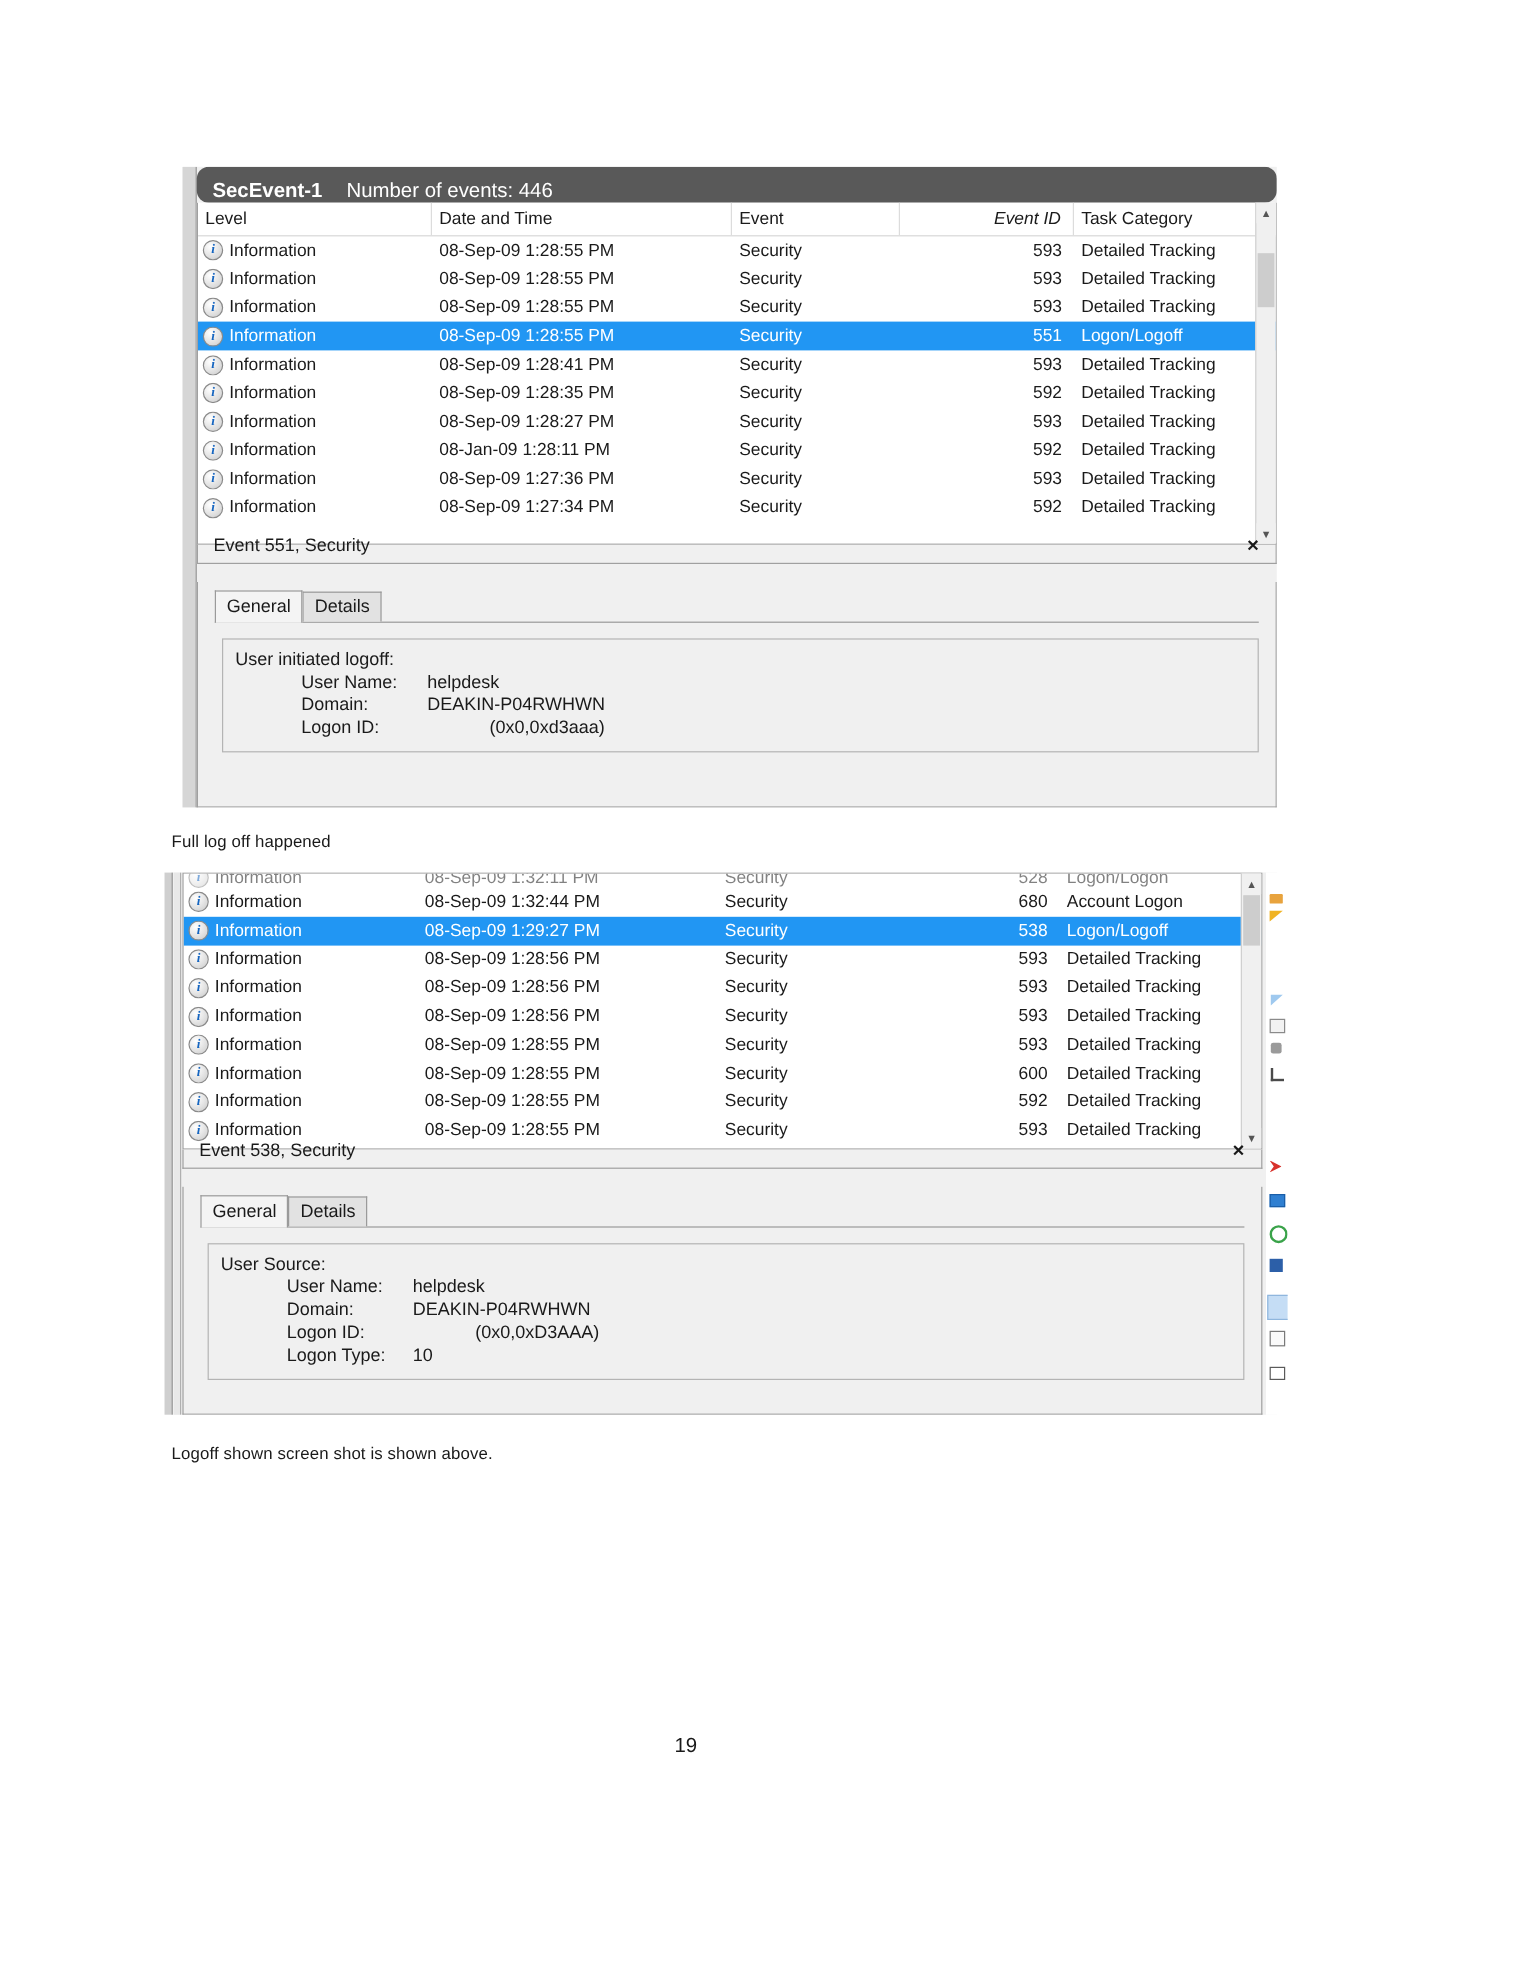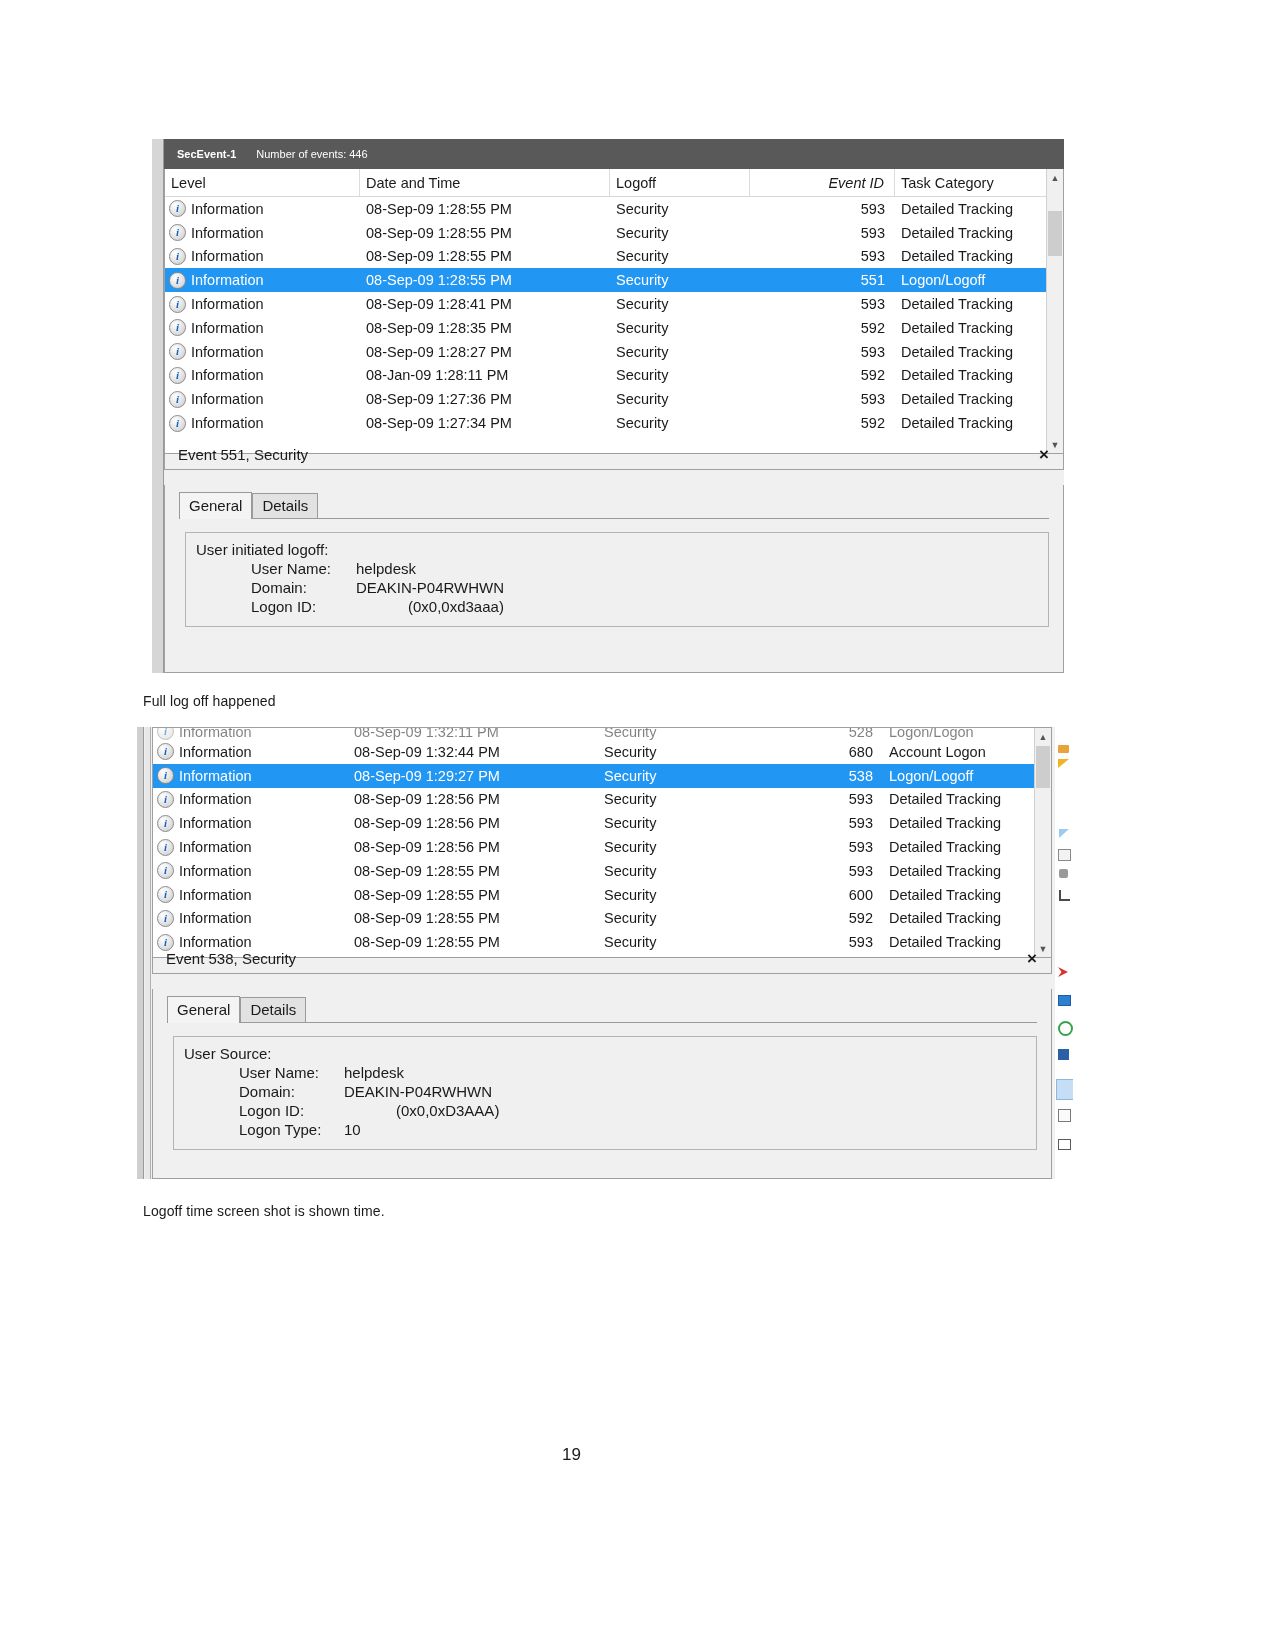--- a/index.html
+++ b/index.html
@@ -32,24 +32,25 @@
     box-sizing: border-box;
     overflow: hidden;
   }
 
   
   .evt-banner {
     height: 30px;
     background: #595959;
     color: #ffffff;
     display: flex;
-    align-items: center;
+    align-items: flex-end;
     padding-left: 13px;
-    font-size: 11px;
-    box-sizing: border-box;
+    font-size: 17px;
+    box-sizing: border-box;
+    border-radius: 10px;
   }
   .evt-banner .b-name { font-weight: bold; }
   .evt-banner .b-count { margin-left: 20px; font-weight: normal; }
 
   
   .evt-listwrap {
     background: #ffffff;
     border: 1px solid #a0a0a0;
     border-top: none;
     box-sizing: border-box;
@@ -230,21 +231,21 @@
 
   <div class="evt-banner" style="position:absolute; left:12px; top:0; width:900px;">
     <span class="b-name">SecEvent-1</span>
     <span class="b-count">Number of events: 446</span>
   </div>
 
   <div class="evt-listwrap" style="position:absolute; left:12px; top:30px; width:900px; height:285px;">
     <div class="evt-header">
       <div class="hc c-level">Level</div>
       <div class="hc c-date">Date and Time</div>
-      <div class="hc c-src">Logoff</div>
+      <div class="hc c-src">Event</div>
       <div class="hc c-id">Event ID</div>
       <div class="hc c-task">Task Category</div>
     </div>
     <div class="evt-rows" id="s1rows">
         <div class="evt-row">
           <div class="cell c-level">
             <span class="info-ico">i</span>
             <span>Information</span>
           </div>
           <div class="cell c-date">08-Sep-09 1:28:55 PM</div>
@@ -543,15 +544,15 @@
   <div class="rs-icon" style="left:4px; top:163px; width:9px;  height:9px;  border-left:2px solid #4a4a4a; border-bottom:2px solid #4a4a4a;"></div>
   <div class="rs-icon" style="left:3px; top:240px; width:10px; height:10px; background:#d8322c; clip-path:polygon(0 0,100% 50%,0 100%,35% 50%);"></div>
   <div class="rs-icon" style="left:3px; top:268px; width:11px; height:9px;  background:#2f7fd1; border:1px solid #1a5ea8;"></div>
   <div class="rs-icon" style="left:3px; top:294px; width:11px; height:11px; border:2px solid #3aa34a; border-radius:50%;"></div>
   <div class="rs-icon" style="left:3px; top:322px; width:11px; height:11px; background:#2c5fa8;"></div>
   <div class="rs-icon" style="left:1px; top:352px; width:17px; height:19px; background:#c5ddf5; border:1px solid #8fb6dd;"></div>
   <div class="rs-icon" style="left:3px; top:382px; width:11px; height:11px; border:1px solid #7a7a7a; background:#fafafa;"></div>
   <div class="rs-icon" style="left:3px; top:412px; width:11px; height:9px;  border:1px solid #5a5a5a;"></div>
 </div>
 
-<div class="doc-caption" style="left:143px; top:1203px;">Logoff time screen shot is shown time.</div>
+<div class="doc-caption" style="left:143px; top:1203px;">Logoff shown screen shot is shown above.</div>
 
 <div class="page-number" style="left:562px; top:1445px;">19</div>
 
 </body></html>

